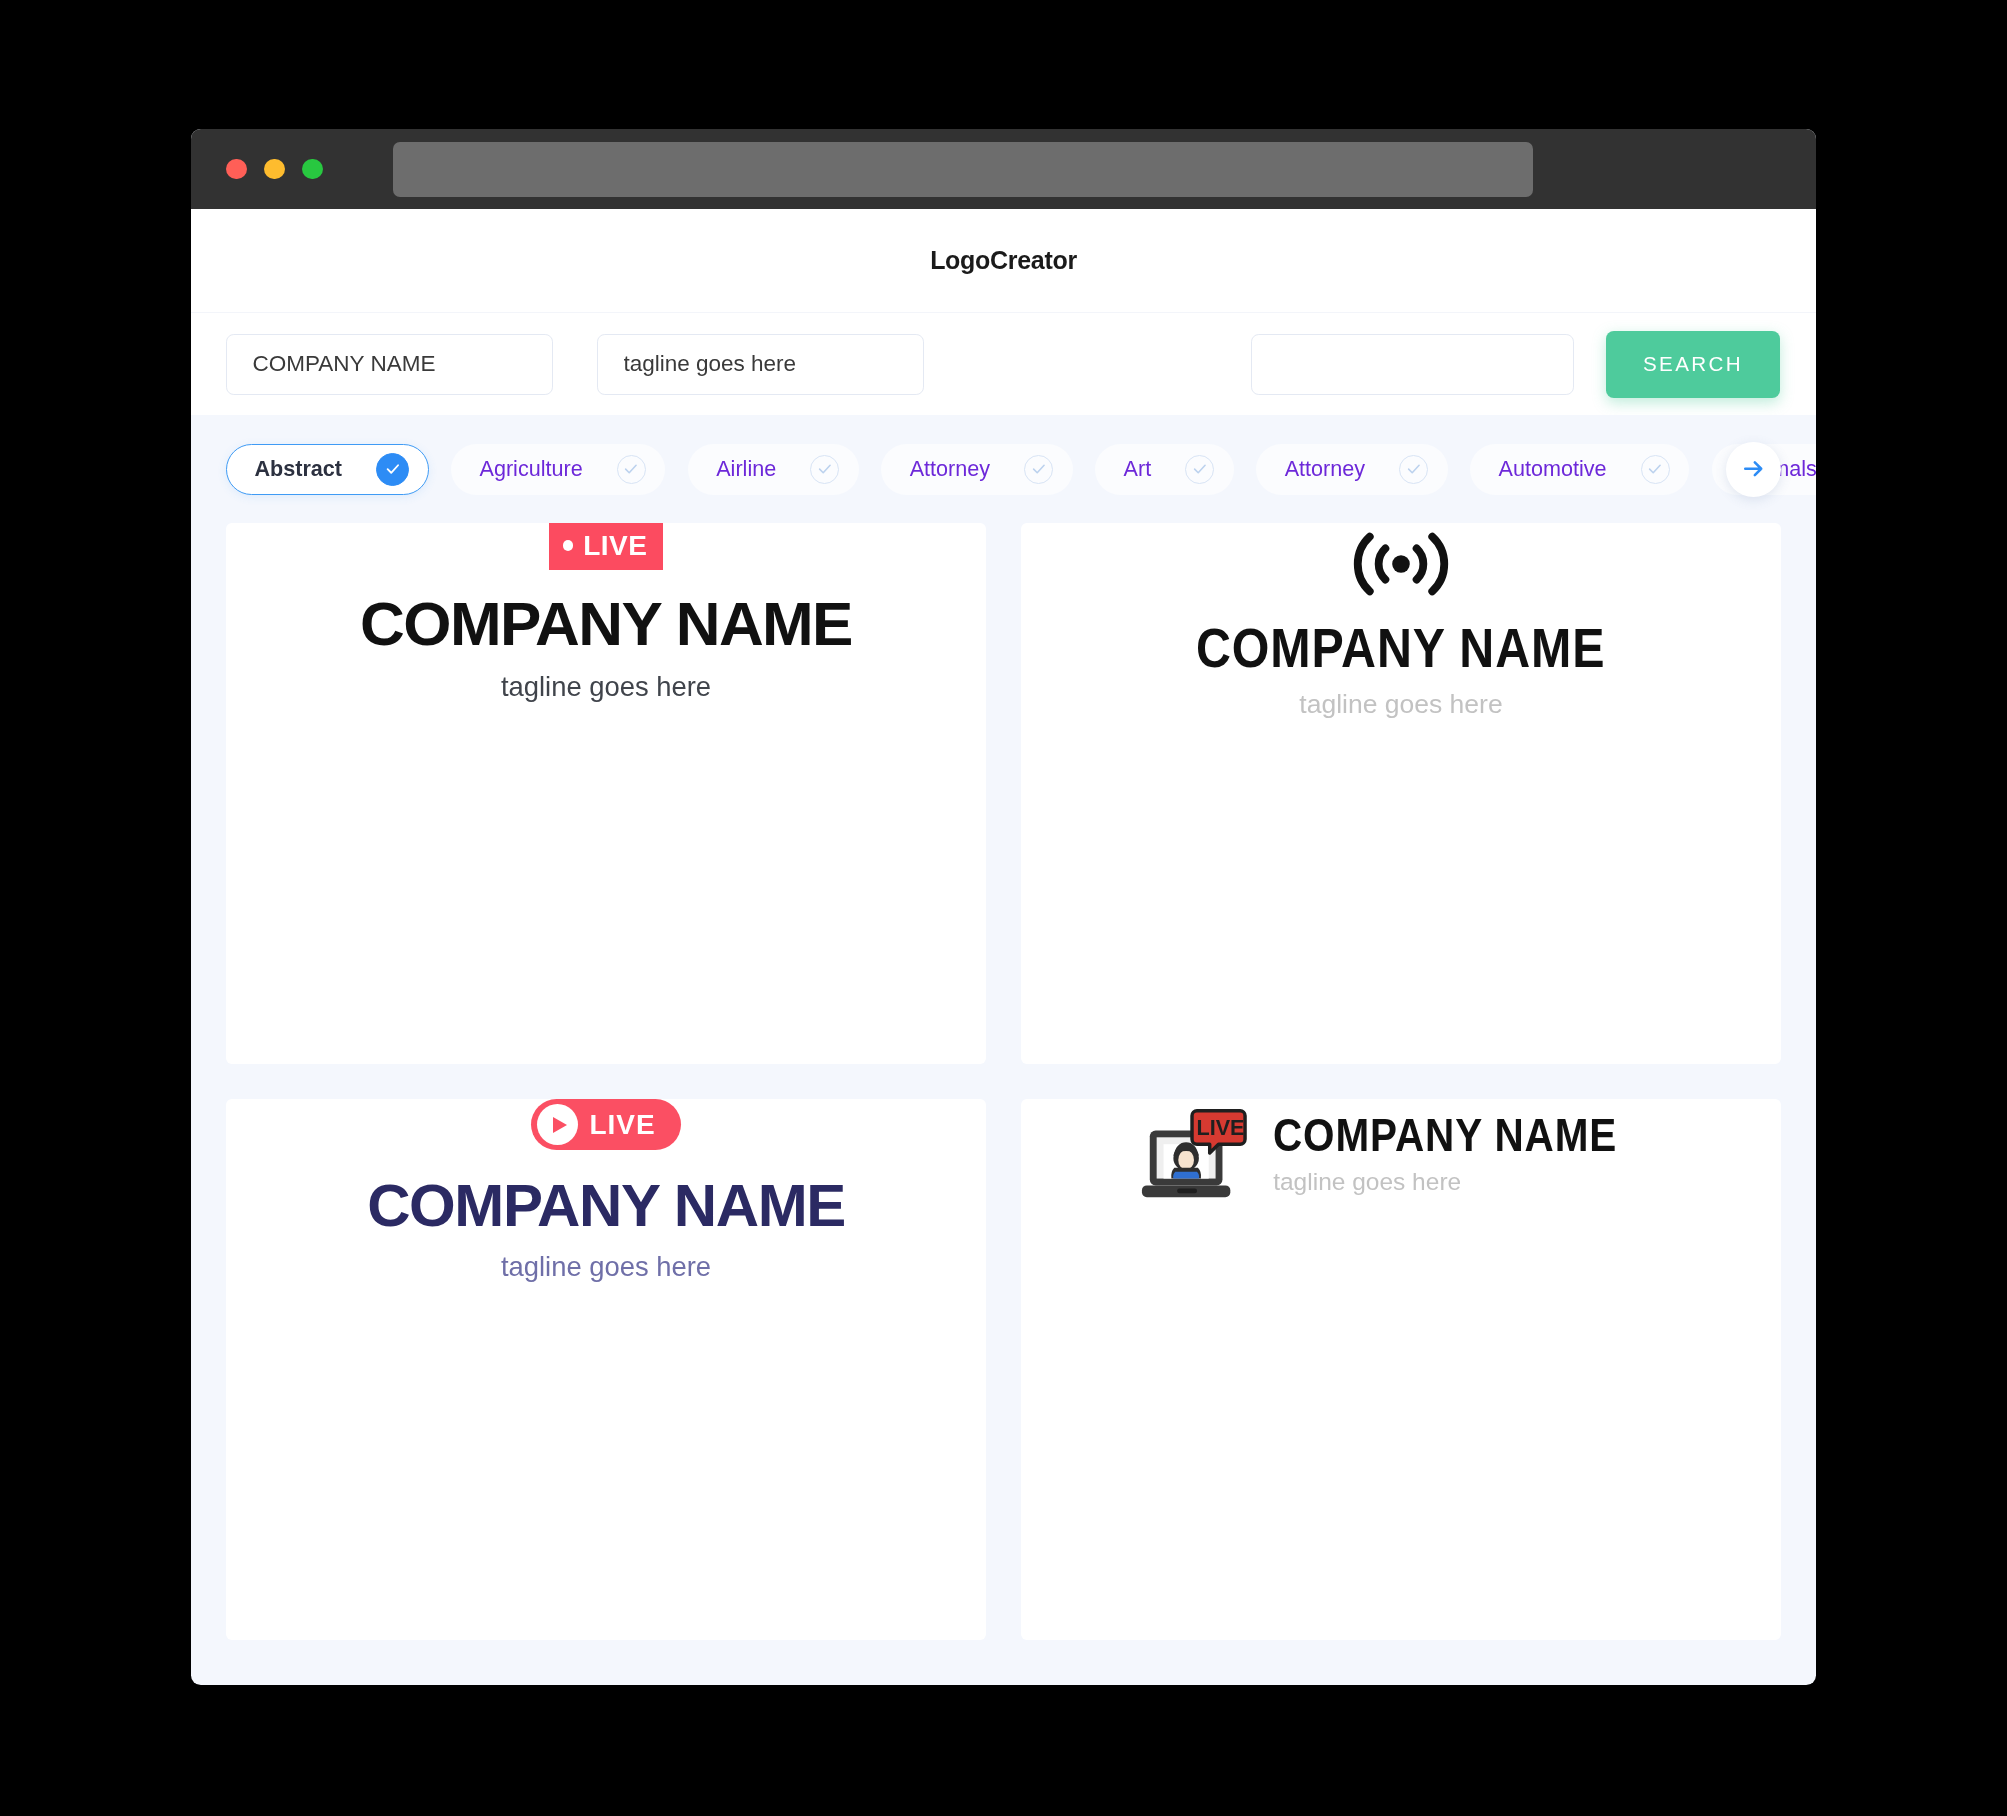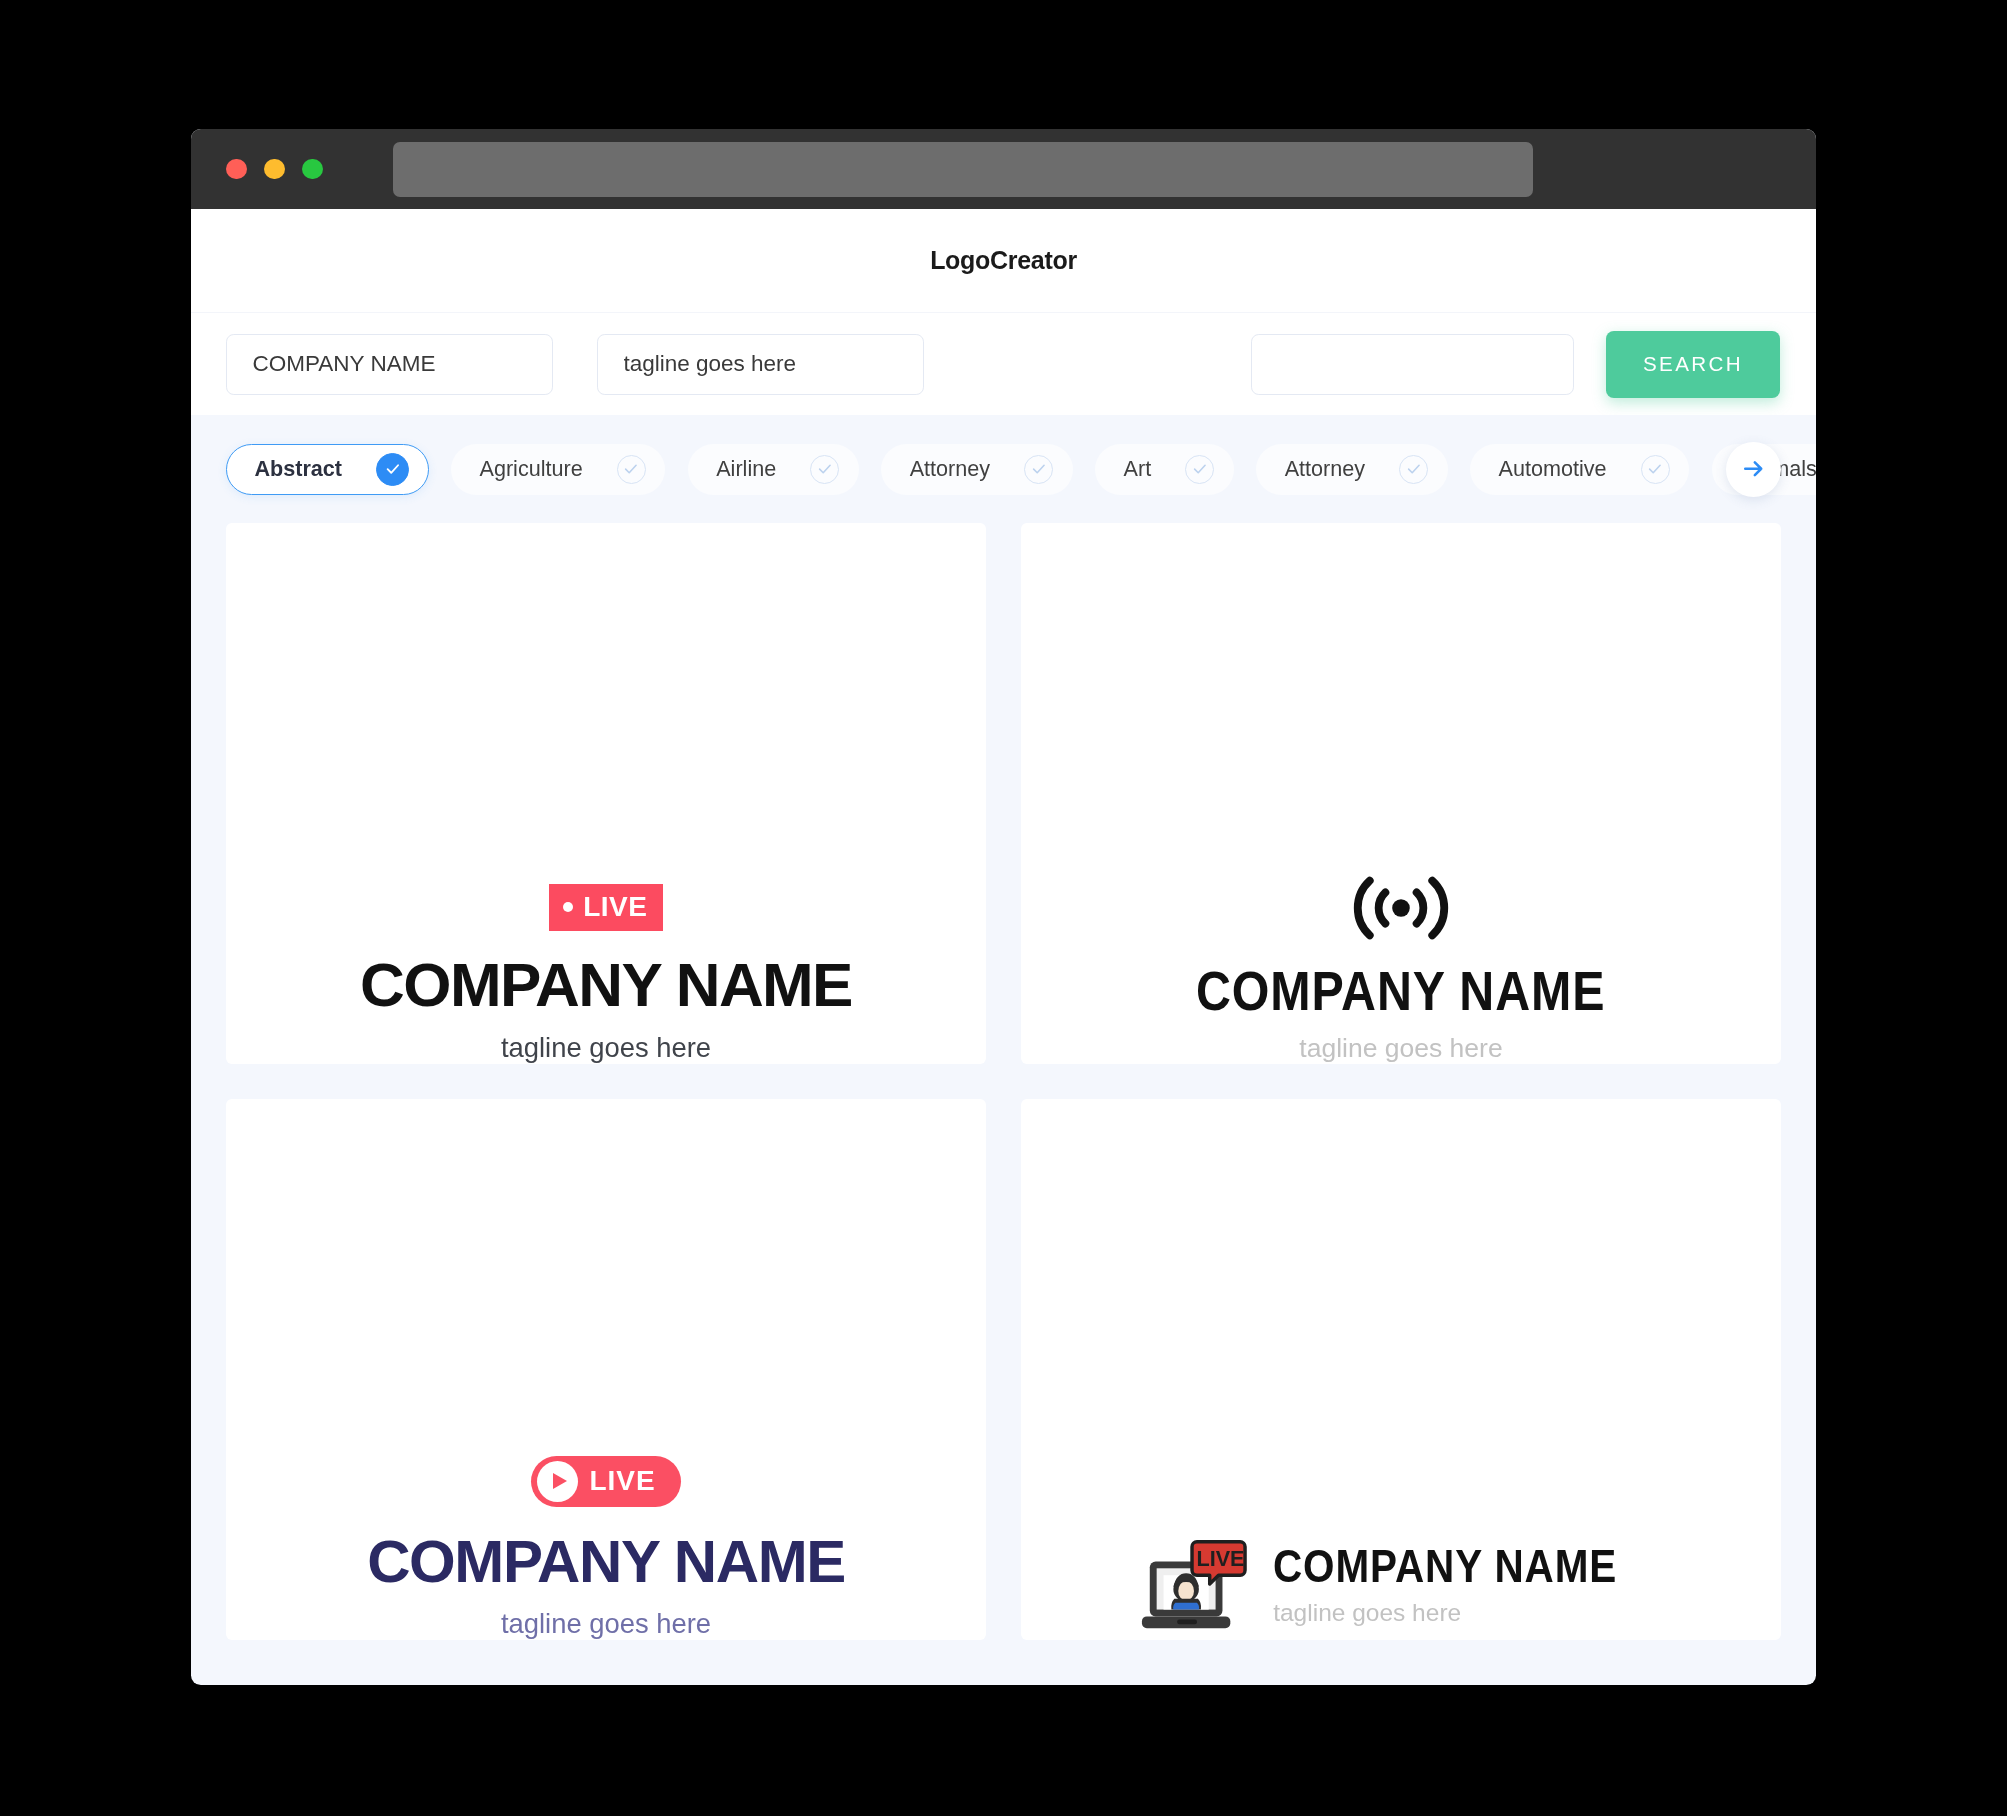--- a/index.html
+++ b/index.html
@@ -121,21 +121,21 @@
     align-items: center;
     gap: 34px;
     padding: 0 18.6px 0 27.4px;
     margin-right: 22.5px;
     flex: 0 0 auto;
     cursor: pointer;
     border: 1px solid transparent;
   }
   .chip .label {
     font-size: 21.6px;
-    color: #404040;
+    color: #6d28d9;
     white-space: nowrap;
   }
   .chip .check {
     width: 29px; height: 29px; border-radius: 50%;
     border: 1.6px solid #d8e4f5;
     display: flex; align-items: center; justify-content: center;
     flex: 0 0 auto;
   }
   .chip .check svg { width: 15.7px; height: 15.7px; }
   .chip .check svg path { stroke: #bcd2ee; stroke-width: 2.4; fill: none;
@@ -173,21 +173,21 @@
     background: #f4f7fd;
     display: grid;
     grid-template-columns: 1fr 1fr;
     gap: 35px 35px;
   }
   .logo-card {
     background: #ffffff;
     border-radius: 5.9px;
     height: 541px;
     display: flex;
-    align-items: flex-end;
+    align-items: flex-start;
     justify-content: center;
     cursor: pointer;
   }
 
   .logo-stack { display: flex; flex-direction: column; align-items: center; }
 
   
   .badge-live-flat {
     background: #fc4b60;
     padding: 6.9px 15.7px 7.8px 13.7px;

